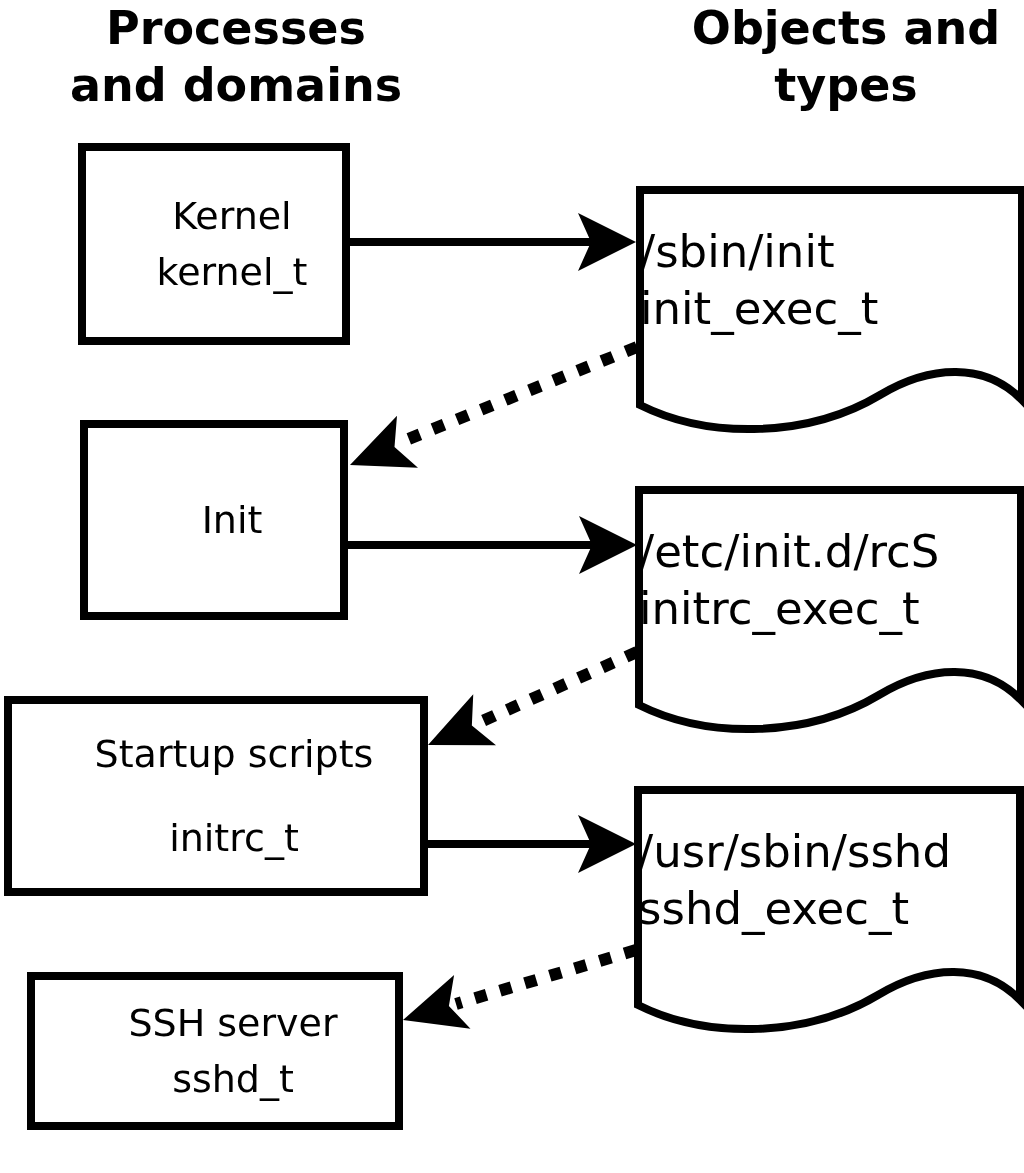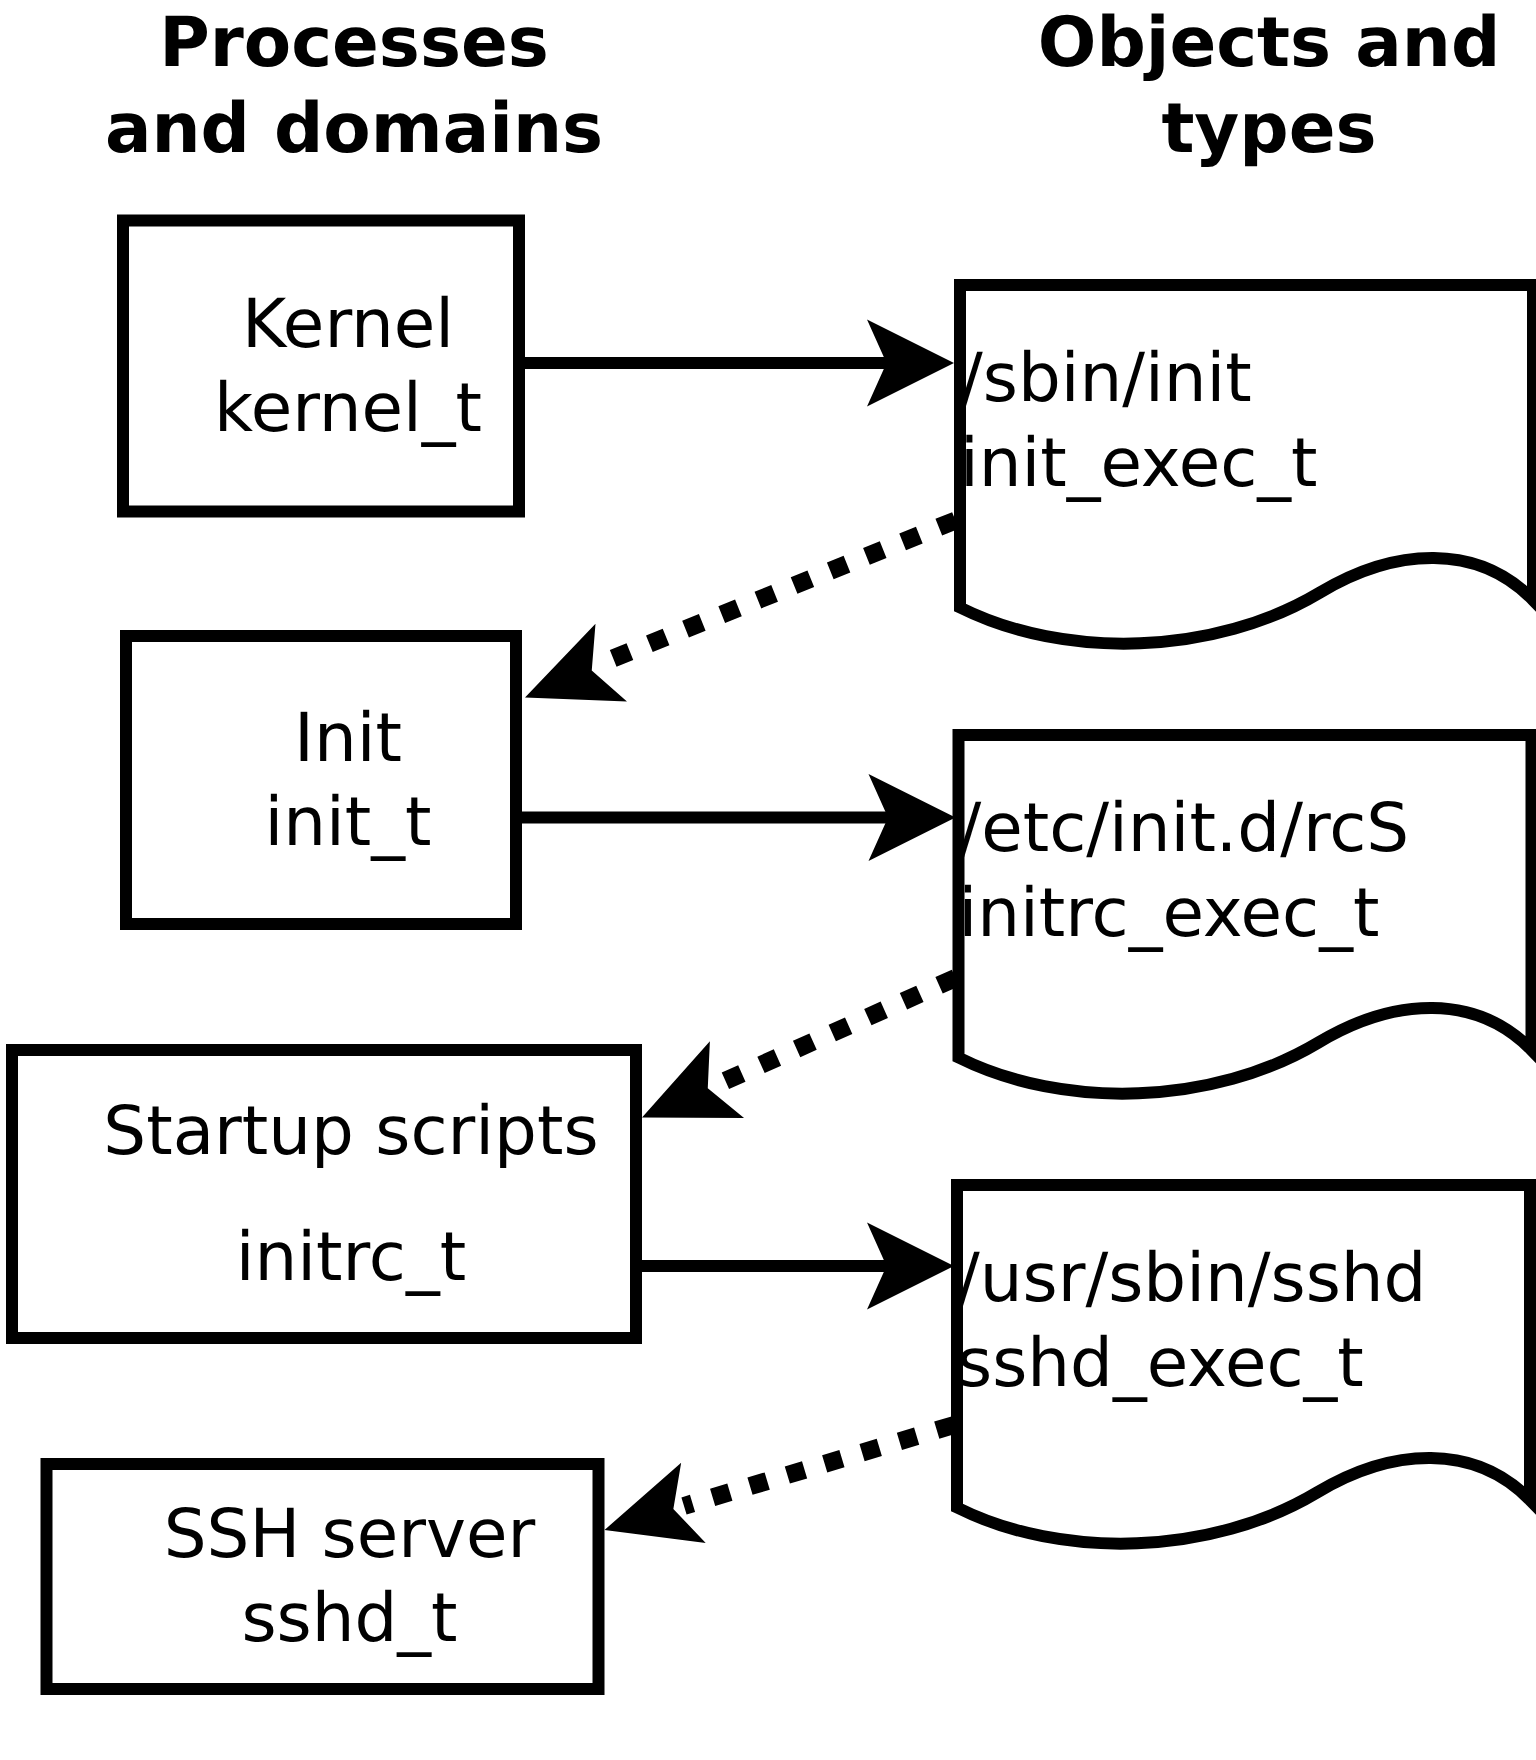--- a/index.html
+++ b/index.html
@@ -14,21 +14,21 @@
   .hdr {
     position:absolute; text-align:center; font-weight:bold;
     font-size:46px; line-height:57px; letter-spacing:0;margin-left:20px;
   }
   .hdr-left  { left:0;   top:4;  width:432px; }
   .hdr-right { left:618px; top:4; width:416px; }
   .proc-box {
     position:absolute; box-sizing:border-box;
     border:8px solid var(--ink); background:var(--paper);
     display:flex; flex-direction:column; align-items:center; justify-content:center;
-    font-size:45px; line-height:56px; text-align:center;padding-left:36px;
+    font-size:38px; line-height:56px; text-align:center;padding-left:36px;
   }
   .box1 { left:78px;  top:143px; width:272px; height:202px; }
   .box2 { left:80px;  top:420px; width:268px; height:200px; }
   .box3 { left:4px;   top:696px; width:424px; height:200px;gap:28px; }
   .box4 { left:27px;  top:972px; width:376px; height:158px; }
   .doc-label {
     position:absolute; display:flex; flex-direction:column;
     align-items:flex-start; justify-content:center;
     font-size:45px; line-height:57px; text-align:center;
   }
@@ -96,21 +96,20 @@
     <div>Objects and</div>
     <div>types</div>
   </div>
 
   <div class="proc-box box1">
     <div>Kernel</div>
     <div>kernel_t</div>
   </div>
   <div class="proc-box box2">
     <div>Init</div>
-    <div>init_t</div>
   </div>
   <div class="proc-box box3">
     <div>Startup scripts</div>
     <div>initrc_t</div>
   </div>
   <div class="proc-box box4">
     <div>SSH server</div>
     <div>sshd_t</div>
   </div>
 

